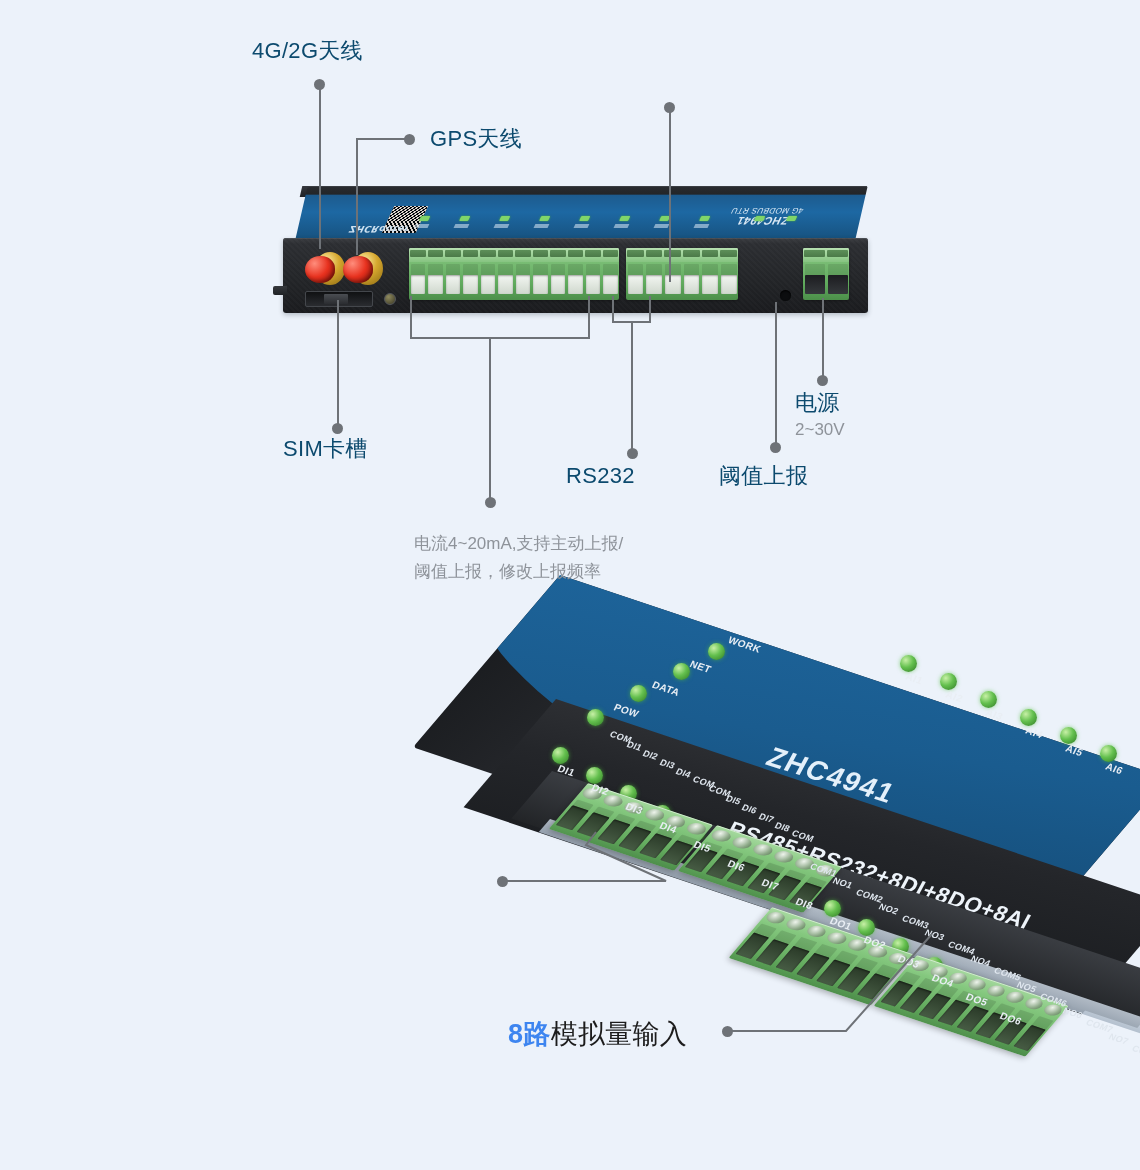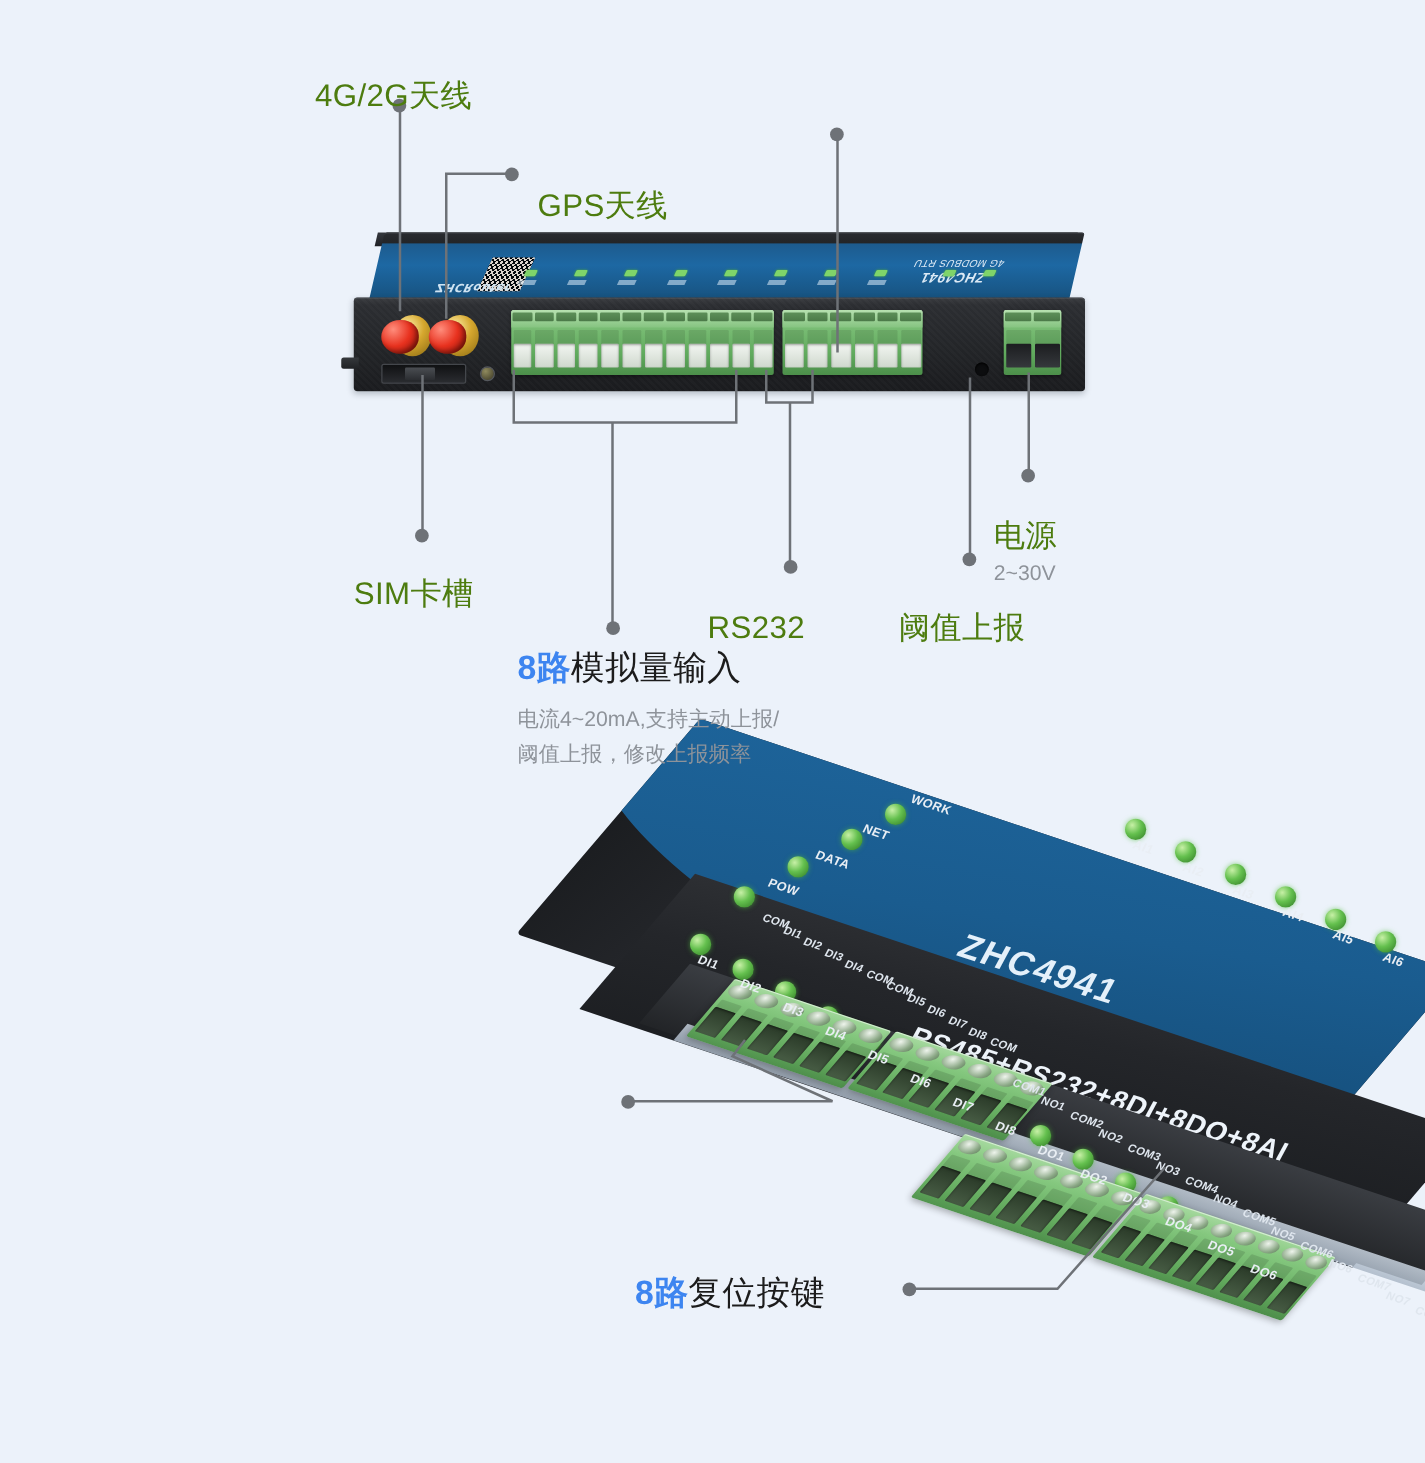--- a/index.html
+++ b/index.html
@@ -6,21 +6,21 @@
   body{
     width:1140px;height:1170px;
     background:#ecf2fa;
     font-family:"Liberation Sans","DejaVu Sans",sans-serif;
     overflow:hidden;position:relative;
   }
   #stage{position:absolute;left:0;top:0;width:1140px;height:1170px;overflow:hidden;}
 
   
   .callout{position:absolute;white-space:nowrap;}
-  .c-title{font-size:25px;color:#4d7c0f;line-height:1.15;letter-spacing:.3px;margin-top:25px;}
+  .c-title{font-size:22px;color:#0c4a6e;line-height:1.15;letter-spacing:.3px;}
   .c-sub{font-size:17px;color:#8e939a;line-height:1.5;}
   .c-big{font-size:27px;color:#1c1c1c;line-height:1.2;letter-spacing:.3px;}
   .c-accent{color:#3d85f0;font-weight:bold;}
   .c-body{font-size:17px;color:#8e939a;line-height:1.65;white-space:normal;}
 
   
   .lead{position:absolute;background:#6e7277;}
   .vline{width:2px;}
   .dot{position:absolute;width:11px;height:11px;border-radius:50%;background:#6e7277;}
   svg.lead-svg{position:absolute;overflow:visible;}
@@ -599,26 +599,23 @@
   <div class="callout c-title" style="left:566px;top:463px">RS232</div>
 
   <div class="callout c-title" style="left:719px;top:463px">阈值上报</div>
 
   <div class="callout" style="left:795px;top:390px;text-align:left">
     <div class="c-title">电源</div>
     <div class="c-sub" style="margin-top:2px">2~30V</div>
   </div>
 
   <div class="callout" style="left:414px;top:518px;width:215px">
+    <div class="c-body" style="margin-top:12px">电流4~20mA,支持主动上报/阈值上报，修改上报频率</div>
+  </div>
+
+
+  <div class="callout" style="left:508px;top:1018px;width:360px">
     <div class="c-big">
       <span class="c-accent">8路</span><span>模拟量输入</span>
     </div>
-    <div class="c-body" style="margin-top:12px">电流4~20mA,支持主动上报/阈值上报，修改上报频率</div>
   </div>
 
-
-  <div class="callout" style="left:508px;top:1018px;width:360px">
-    <div class="c-big">
-      <span class="c-accent">8路</span><span>复位按键</span>
-    </div>
-  </div>
-
 </div>
 
 </body></html>

